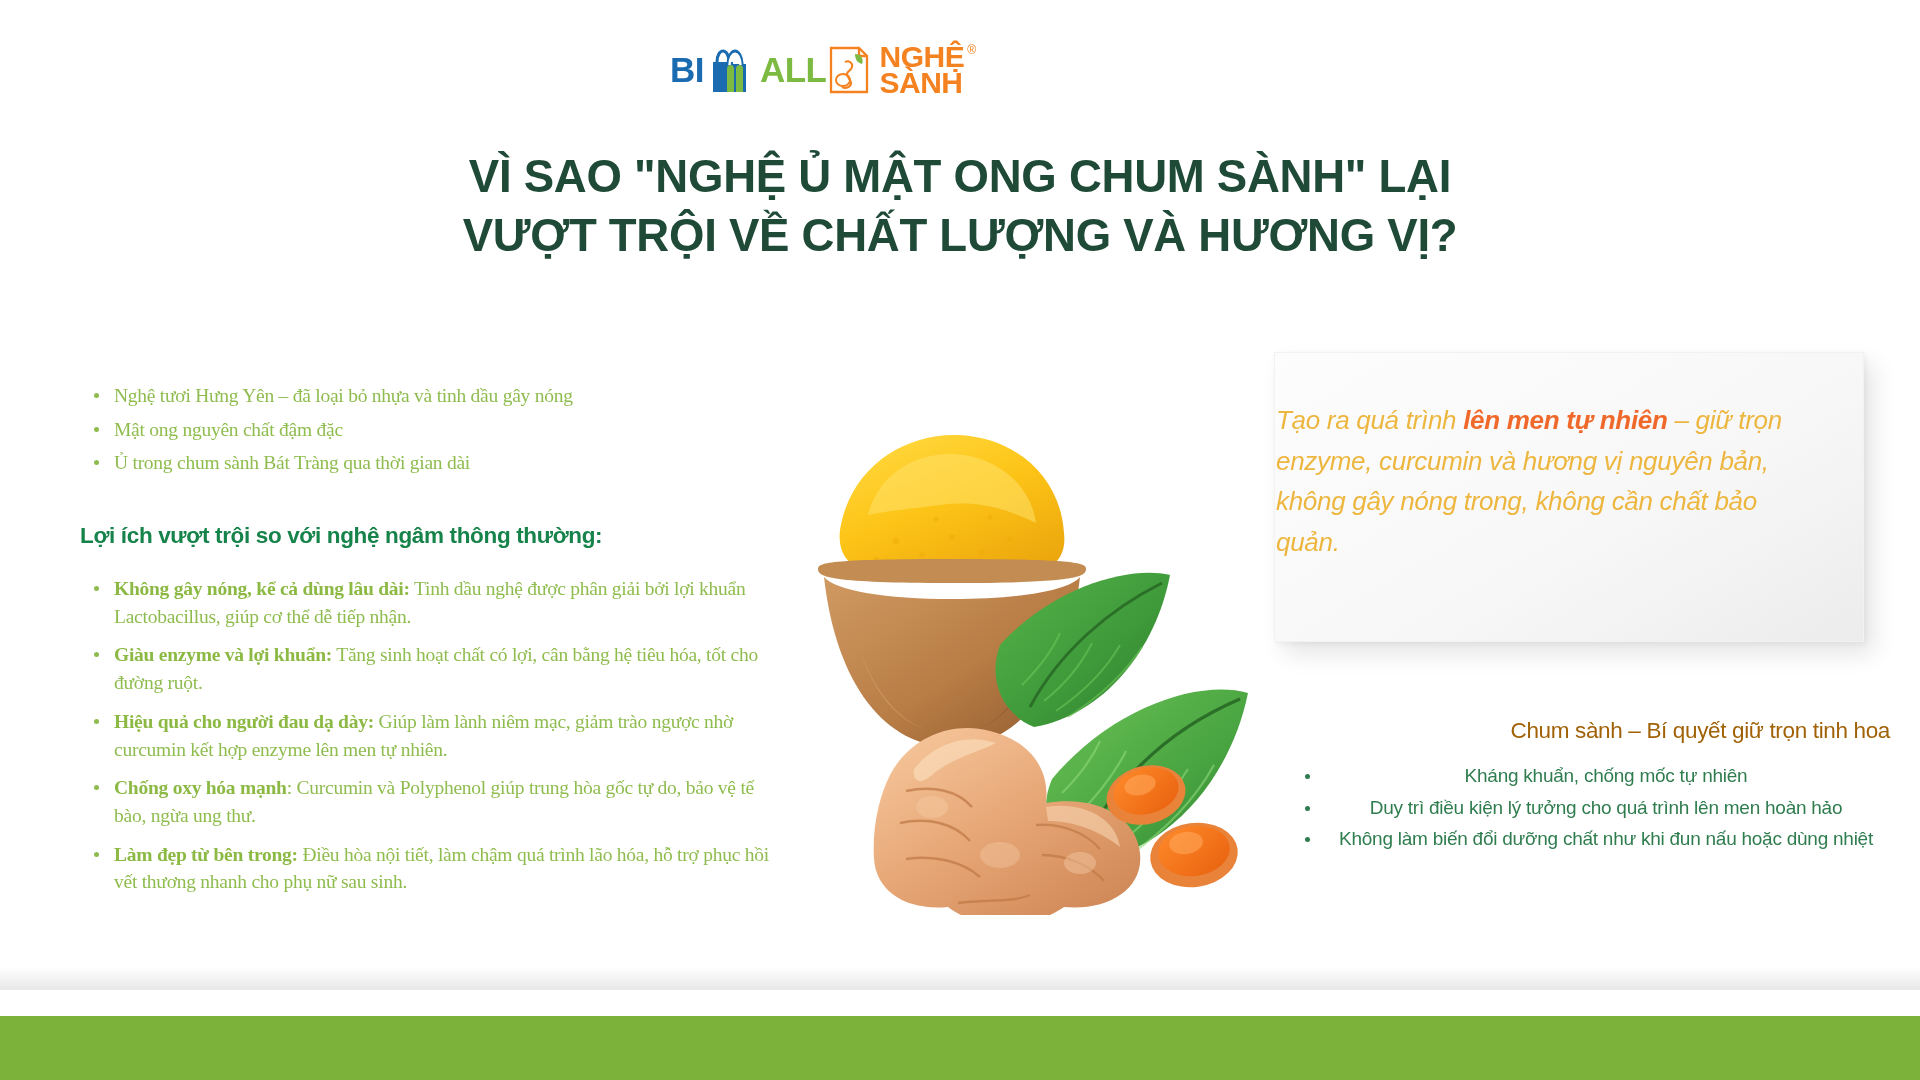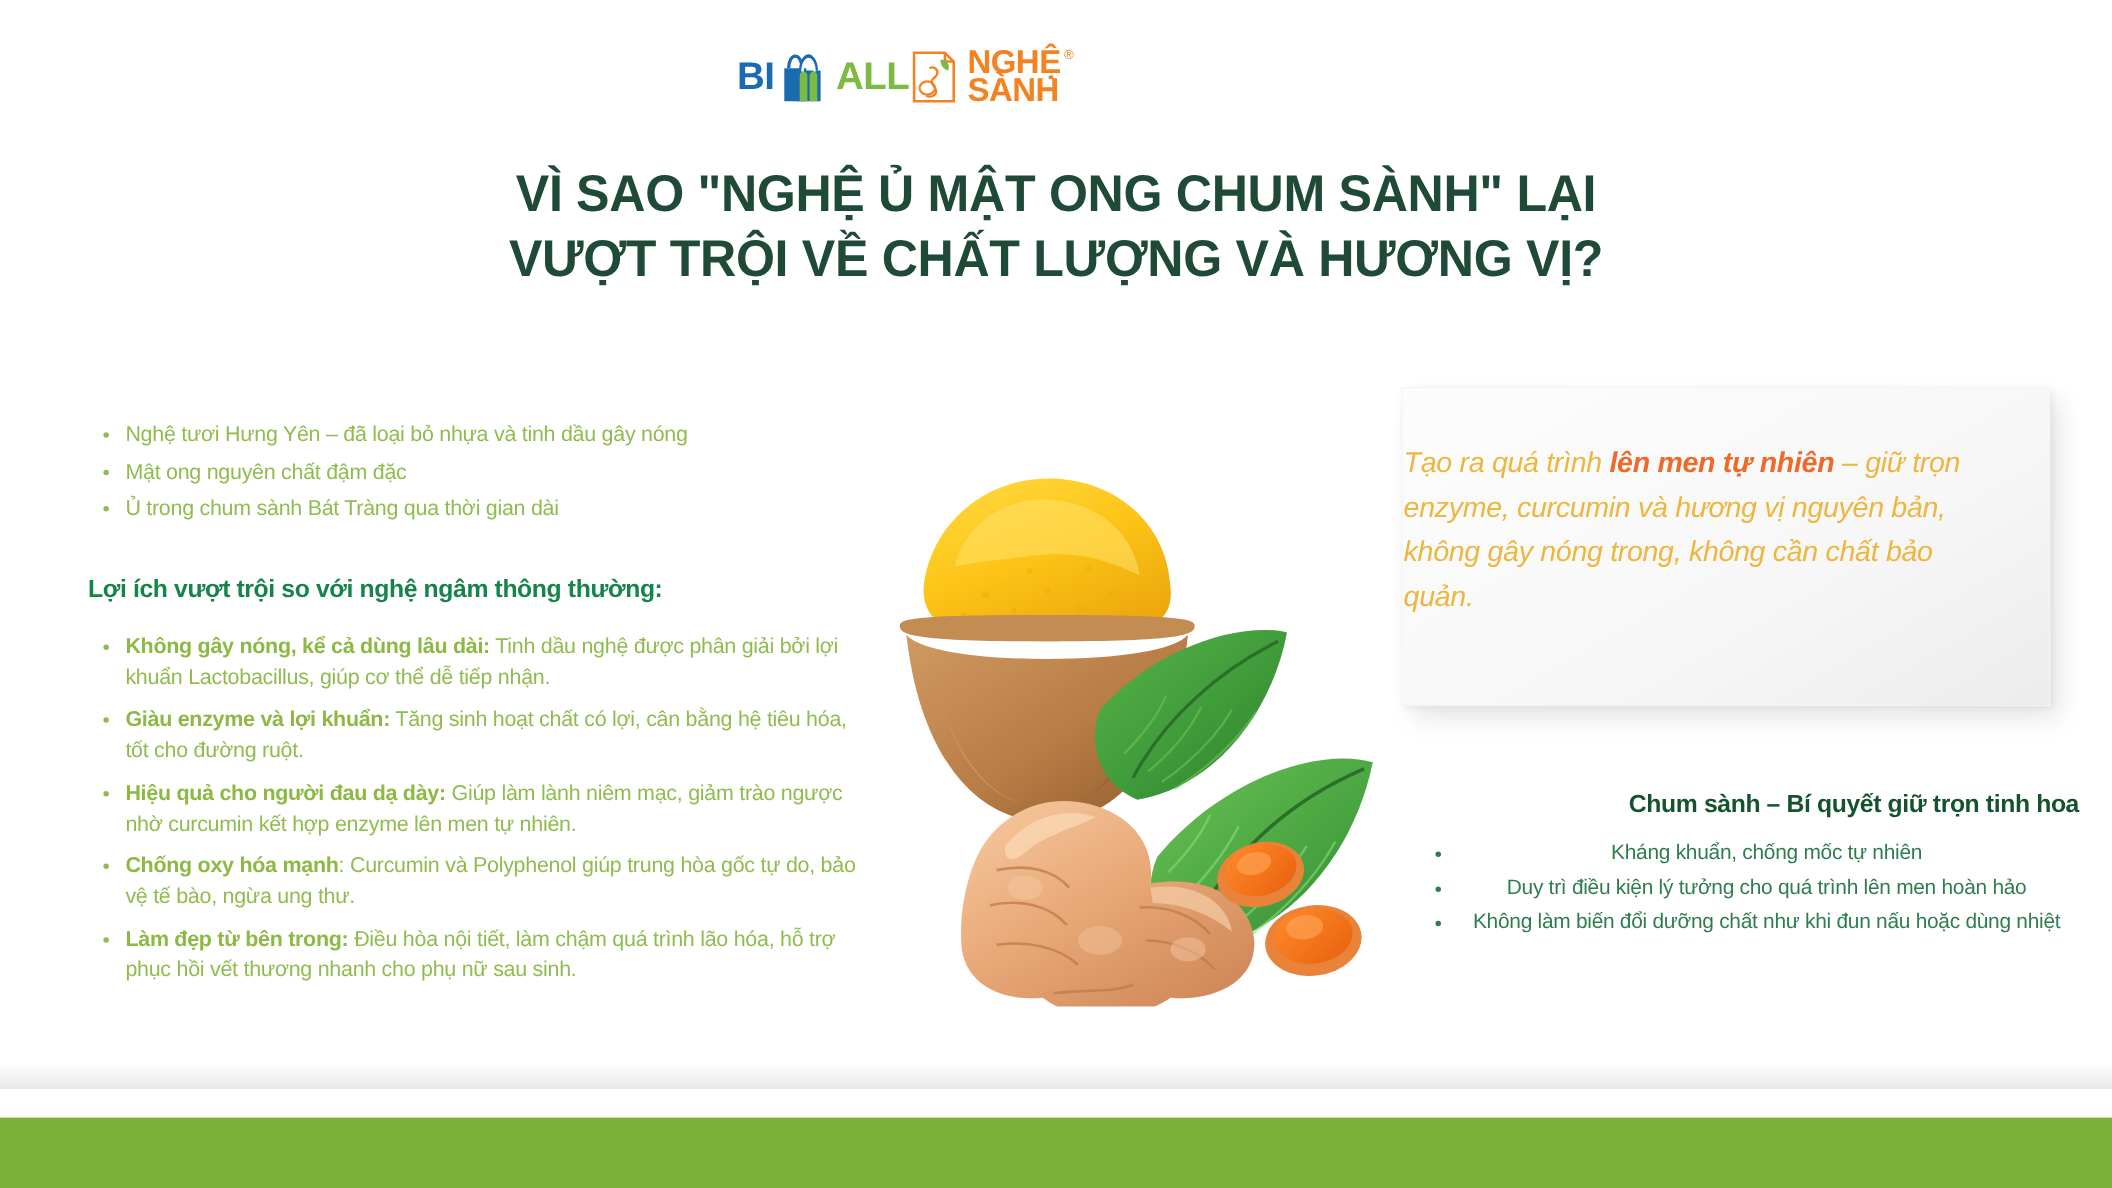--- a/index.html
+++ b/index.html
@@ -45,21 +45,21 @@
   }
   .title-l1, .title-l2 { display:block; transform: scaleX(0.97); }
 
   
   .left-col { position: absolute; left: 80px; top: 382px; width: 700px; }
   h3.sec-head {
     color:#16834a; font-size: 22.5px; font-weight: 800;
     letter-spacing: -0.35px; margin-bottom: 18px;
     font-family: "Liberation Sans", sans-serif;
   }
-  ul.bl { list-style: none; }
+  ul.bl { list-style: none; font-family: Liberation Serif, serif; }
   ul.bl > li {
     position: relative; padding-left: 34px; margin-bottom: 6px;
     font-size: 19.5px; line-height: 1.42; color:#8fbc4e;
     letter-spacing: -0.25px;
   }
   ul.bl > li::before {
     content:""; position:absolute; left: 14px; top: 11px;
     width: 5px; height: 5px; border-radius: 50%; background:#8fbc4e;
   }
   ul.bl.wide > li { margin-bottom: 11px; }
@@ -79,21 +79,21 @@
     position: absolute; left: 1276px; top: 400px; width: 540px;
     font-size: 26px; line-height: 1.56; color:#edb63f;
     font-style: italic; letter-spacing: -0.3px;
     font-family: "Liberation Sans", sans-serif;
   }
   .quote-text b { color:#f0692a; font-weight: 800; }
 
   
   .right-low { position: absolute; left: 1270px; top: 718px; width: 620px; text-align: right; }
   .right-low h3 {
-    color:#14532d; font-size: 22.5px; font-weight: 700;
+    color:#a16207; font-size: 22.5px; font-weight: 400;
     letter-spacing: -0.35px; margin-bottom: 20px;
     font-family: "Liberation Sans", sans-serif; white-space: nowrap;
   }
   ul.bl-right { list-style:none; text-align: center; margin-left: 28px; }
   ul.bl-right > li {
     position: relative; padding-left: 24px; margin-bottom: 7px;
     font-size: 19px; line-height: 1.3; color:#2f7d4f; letter-spacing: -0.25px;
     white-space: nowrap;
   }
   ul.bl-right > li::before {

